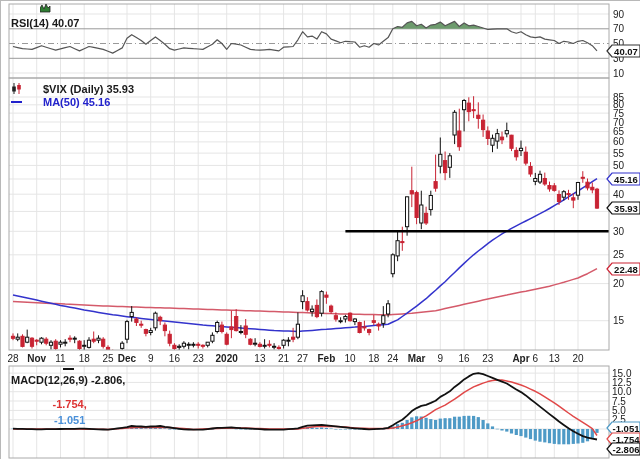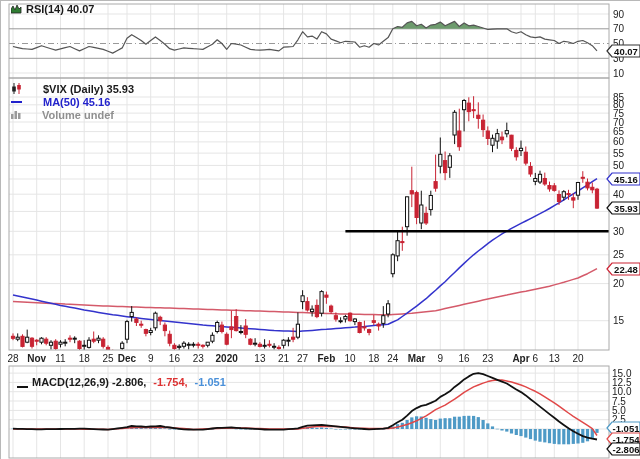--- a/index.html
+++ b/index.html
@@ -1,30 +1,30 @@
 <!DOCTYPE html>
 <html><head>
 <meta charset="utf-8">
 <style>
   html,body{margin:0;padding:0;background:#fff;}
   .stage{position:relative;width:640px;height:459px;background:#ffffff;border:1px solid #b8b8b8;
          overflow:hidden;font-family:"Liberation Sans",sans-serif;}
   #plot-svg{position:absolute;left:0;top:0;}
   .legend{position:absolute;display:flex;align-items:center;gap:4px;
-          font:bold 11px "Liberation Sans",sans-serif;color:#1a1a1a;white-space:nowrap;}
+          font:bold 11px "Liberation Sans",sans-serif;color:#1a1a1a;white-space:nowrap;flex-direction:column;}
   .rsi-leg{left:10px;top:2px;}
   .main-leg{left:10px;top:81px;display:block;}
   .main-leg .lrow{display:flex;align-items:center;gap:21px;height:13px;}
   .lrow.ma50{color:#2222cc;text-align:right;}
   .lrow.ma200{color:#cc0011;}
   .lrow.vol{color:#8f8f8f;}
   .dash{display:inline-block;width:11px;height:2px;background:#2222cc;}
   .lrow.ma200 .dash{background:#cc3344;}
   .dash.black{background:#111;}
-  .macd-leg{left:16px;top:367px;align-items:flex-end;}
+  .macd-leg{left:10px;top:367px;}
   .macd-leg .m2{color:#dd3333;margin-left:3px;margin-top:8px;}
   .macd-leg .m3{color:#4a90d9;margin-left:3px;}
   .ic{flex:0 0 auto;}
 </style>
 </head>
 <body>
 
 <div class="stage">
   <svg id="plot-svg" width="640" height="459" viewBox="0 0 640 459">
       <defs>
@@ -628,28 +628,20 @@
         <rect x="1.2" y="3.5" width="3.6" height="5" fill="#222"></rect>
         <line x1="8" y1="0" x2="8" y2="11" stroke="#c82333"></line>
         <rect x="6.2" y="2" width="3.6" height="4.5" fill="#c82333"></rect>
       </svg>
       <span>$VIX (Daily) 35.93</span>
     </div>
     <div class="lrow ma50">
       <span class="dash"></span>
       <span>MA(50) 45.16</span>
     </div>
-    <div class="lrow vol">
-      <svg class="ic" width="10" height="9">
-        <rect x="0" y="4" width="2.5" height="5" fill="#9a9a9a"></rect>
-        <rect x="3.5" y="1" width="2.5" height="8" fill="#9a9a9a"></rect>
-        <rect x="7" y="3" width="2.5" height="6" fill="#9a9a9a"></rect>
-      </svg>
-      <span>Volume undef</span>
-    </div>
   </div>
 
   <div class="legend macd-leg">
     <span class="dash black"></span>
     <span class="m1">MACD(12,26,9) -2.806,</span>
     <span class="m2">-1.754,</span>
     <span class="m3">-1.051</span>
   </div>
 </div>
 

